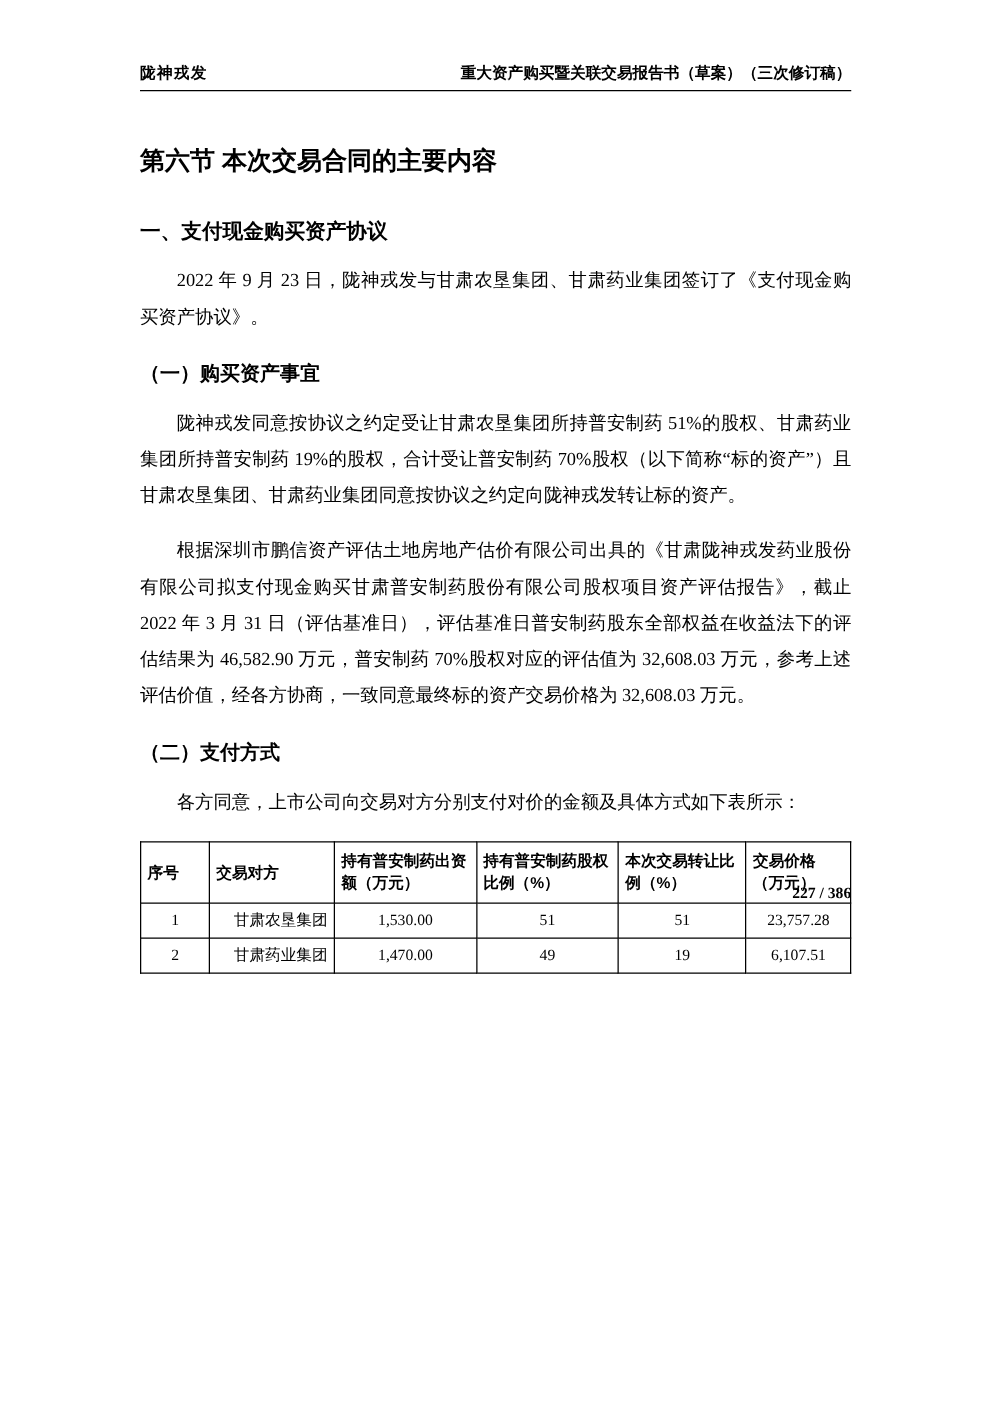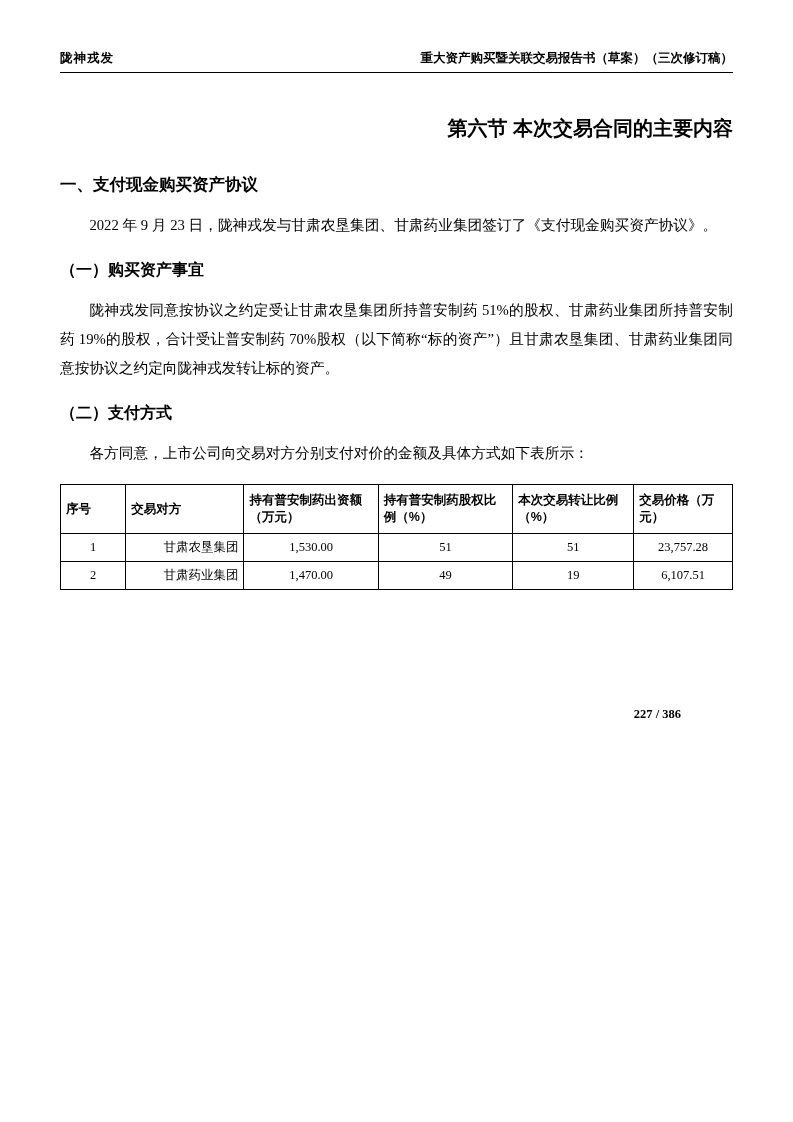--- a/index.html
+++ b/index.html
@@ -4,38 +4,38 @@
 <style>
   * { margin: 0; padding: 0; box-sizing: border-box; }
   html, body { background: #ffffff; }
   .page {
     position: relative;
     width: 793px;
     height: 794px;
     margin: 0 auto;
     background: #ffffff;
     color: #000000;
-    padding: 0 60px;
+    padding: 0 112px;
     font-family: "Liberation Serif", "DejaVu Serif", serif;
     overflow: hidden;
   }
   .doc-header {
     display: flex;
     justify-content: space-between;
     align-items: flex-end;
     padding-top: 50px;
     padding-bottom: 5px;
     border-bottom: 1px solid #000;
     font-size: 12.5px;
   }
   .doc-header .left { font-weight: bold; letter-spacing: 1px; }
   .doc-header .right { font-weight: bold; }
   h1.page-title {
     margin-top: 42px;
-    text-align: right;
+    text-align: left;
     font-family: "Liberation Sans", "DejaVu Sans", sans-serif;
     font-size: 20px;
     font-weight: bold;
   }
   h2.section-heading {
     margin-top: 32px;
     font-family: Liberation Mono, monospace;
     font-size: 16.5px;
     font-weight: bold;
   }
@@ -96,20 +96,21 @@
 
   <h1 class="page-title">第六节 本次交易合同的主要内容</h1>
 
   <h2 class="section-heading">一、支付现金购买资产协议</h2>
 
   <p class="para">2022 年 9 月 23 日，陇神戎发与甘肃农垦集团、甘肃药业集团签订了《支付现金购买资产协议》。</p>
 
   <h3 class="sub-heading">（一）购买资产事宜</h3>
 
   <p class="para">陇神戎发同意按协议之约定受让甘肃农垦集团所持普安制药 51%的股权、甘肃药业集团所持普安制药 19%的股权，合计受让普安制药 70%股权（以下简称“标的资产”）且甘肃农垦集团、甘肃药业集团同意按协议之约定向陇神戎发转让标的资产。</p>
+  <p class="para">根据深圳市鹏信资产评估土地房地产估价有限公司出具的《甘肃陇神戎发药业股份有限公司拟支付现金购买甘肃普安制药股份有限公司股权项目资产评估报告》，截止 2022 年 3 月 31 日（评估基准日），评估基准日普安制药股东全部权益在收益法下的评估结果为 46,582.90 万元，普安制药 70%股权对应的评估值为 32,608.03 万元，参考上述评估价值，经各方协商，一致同意最终标的资产交易价格为 32,608.03 万元。</p>
 
   <h3 class="sub-heading">（二）支付方式</h3>
 
   <p class="para">各方同意，上市公司向交易对方分别支付对价的金额及具体方式如下表所示：</p>
 
   <table class="deal-table">
     <colgroup>
       <col style="width:9.7%">
       <col style="width:17.6%">
       <col style="width:20%">

